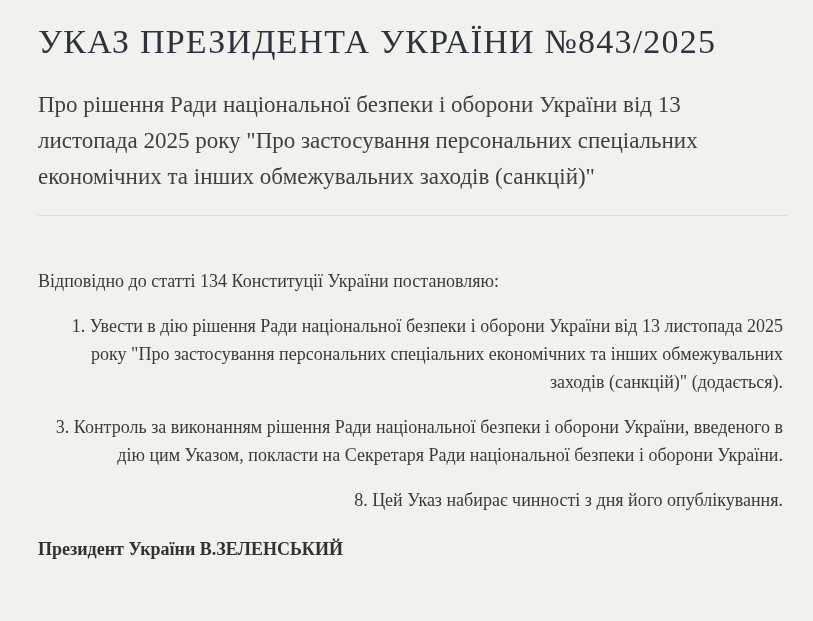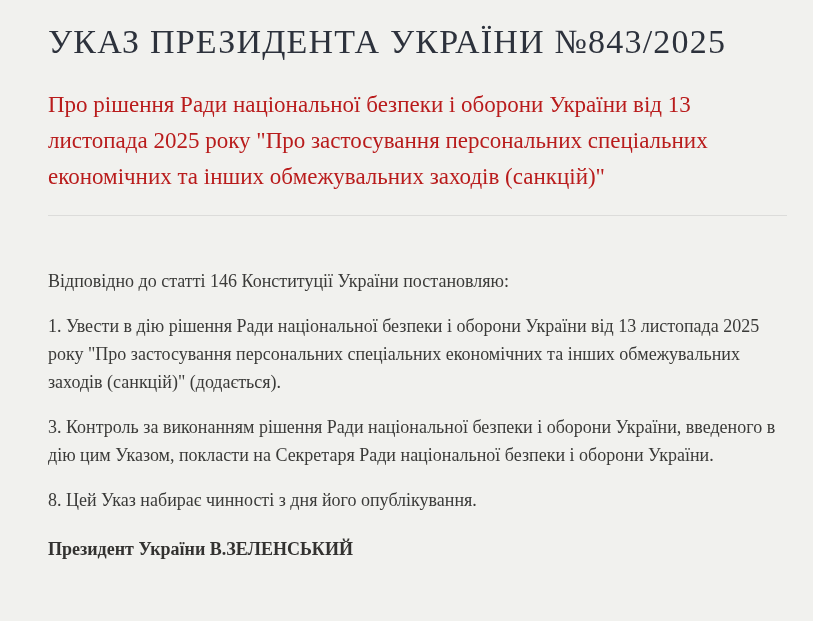--- a/index.html
+++ b/index.html
@@ -8,79 +8,80 @@
   }
   body {
     width: 813px;
     height: 621px;
     background: #f1f1ee;
     font-family: "Liberation Serif", "DejaVu Serif", serif;
     color: #3a3a38;
     overflow: hidden;
   }
   .page {
-    padding: 6px 26px 0 48px;
+    padding: 6px 26px 0 38px;
     box-sizing: border-box;
     width: 813px;
   }
   .doc-title {
     font-size: 34px;
     font-weight: 400;
     letter-spacing: 1.2px;
     line-height: 1.15;
     color: #2d323c;
     margin: 16px 0 0 0;
     white-space: nowrap;
   }
   .doc-subtitle {
     font-size: 23px;
     font-weight: 400;
     line-height: 36px;
-    color: #b91c1c;
+    color: #404040;
     margin: 26px 0 0 0;
     max-width: 745px;
   }
   .divider {
     border: none;
     border-top: 1px solid #dcdcda;
     margin: 20px 0 0 0;
     width: 100%;
   }
   .preamble {
     font-size: 18px;
     line-height: 28px;
     margin: 51px 0 0 0;
     max-width: 745px;
   }
   .clause {
     font-size: 18px;
     line-height: 28px;
     margin: 17px 0 0 0;
     max-width: 745px;
+    text-align: right;
   }
   .signature {
     font-size: 18px;
     line-height: 28px;
     font-weight: 700;
     color: #333230;
     margin: 21px 0 0 0;
   }
 </style>
 </head>
 <body>
 
 <div class="page">
 
   <h1 class="doc-title">УКАЗ ПРЕЗИДЕНТА УКРАЇНИ №843/2025</h1>
 
   <h2 class="doc-subtitle">Про рішення Ради національної безпеки і оборони України від 13 листопада 2025 року "Про застосування персональних спеціальних економічних та інших обмежувальних заходів (санкцій)"</h2>
 
   <hr class="divider">
 
-  <p class="preamble">Відповідно до статті 146 Конституції України постановляю:</p>
+  <p class="preamble">Відповідно до статті 134 Конституції України постановляю:</p>
 
   <p class="clause">1. Увести в дію рішення Ради національної безпеки і оборони України від 13 листопада 2025 року "Про застосування персональних спеціальних економічних та інших обмежувальних заходів (санкцій)" (додається).</p>
 
   <p class="clause">3. Контроль за виконанням рішення Ради національної безпеки і оборони України, введеного в дію цим Указом, покласти на Секретаря Ради національної безпеки і оборони України.</p>
 
   <p class="clause">8. Цей Указ набирає чинності з дня його опублікування.</p>
 
   <p class="signature">Президент України В.ЗЕЛЕНСЬКИЙ</p>
 
 </div>

